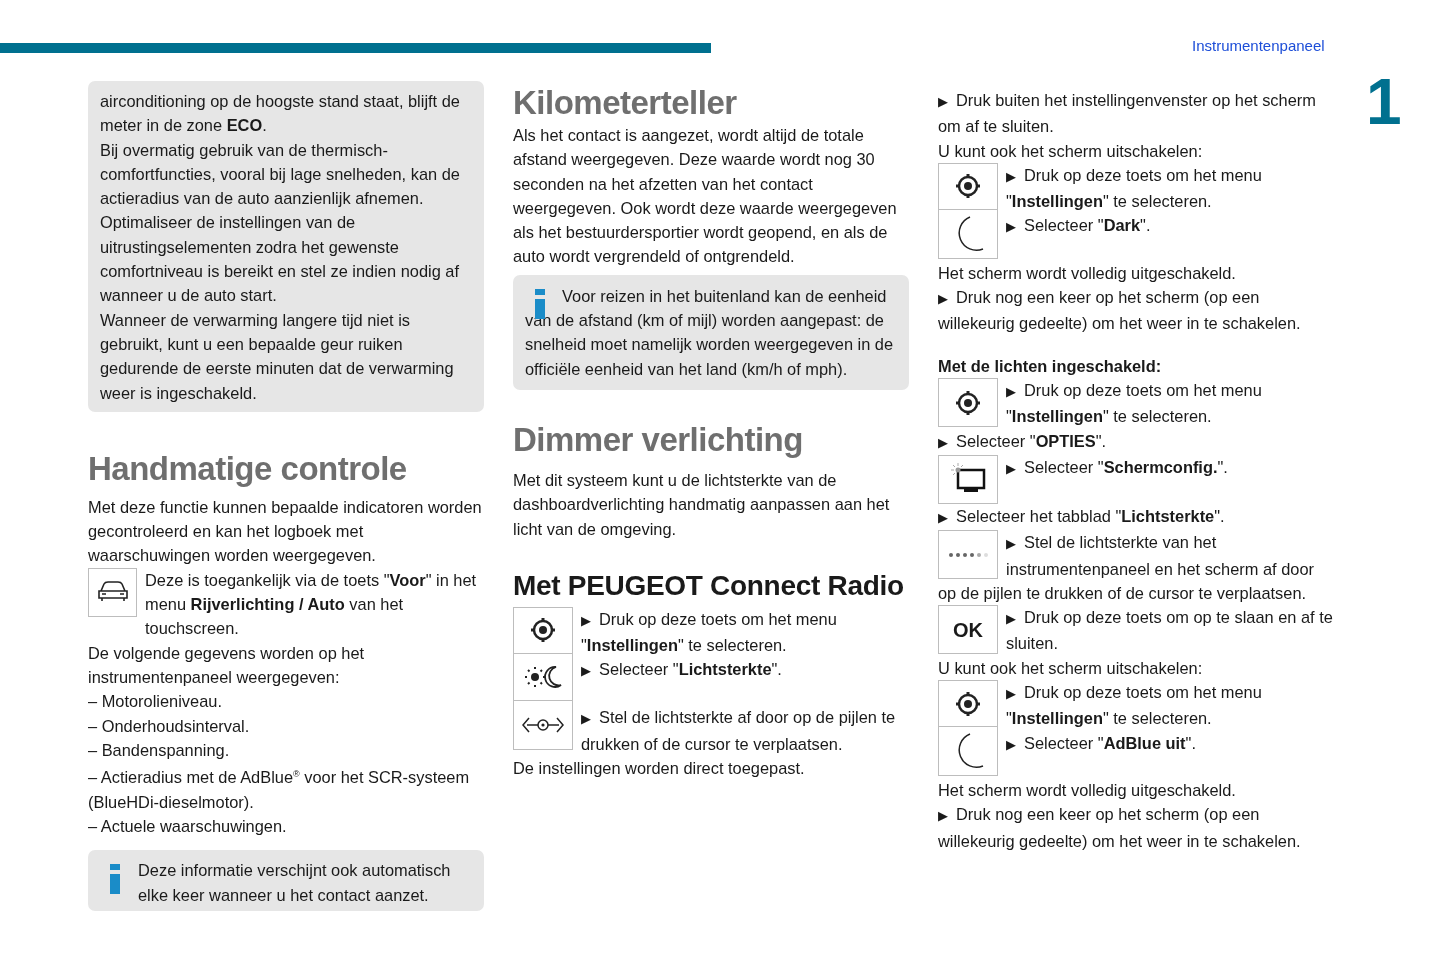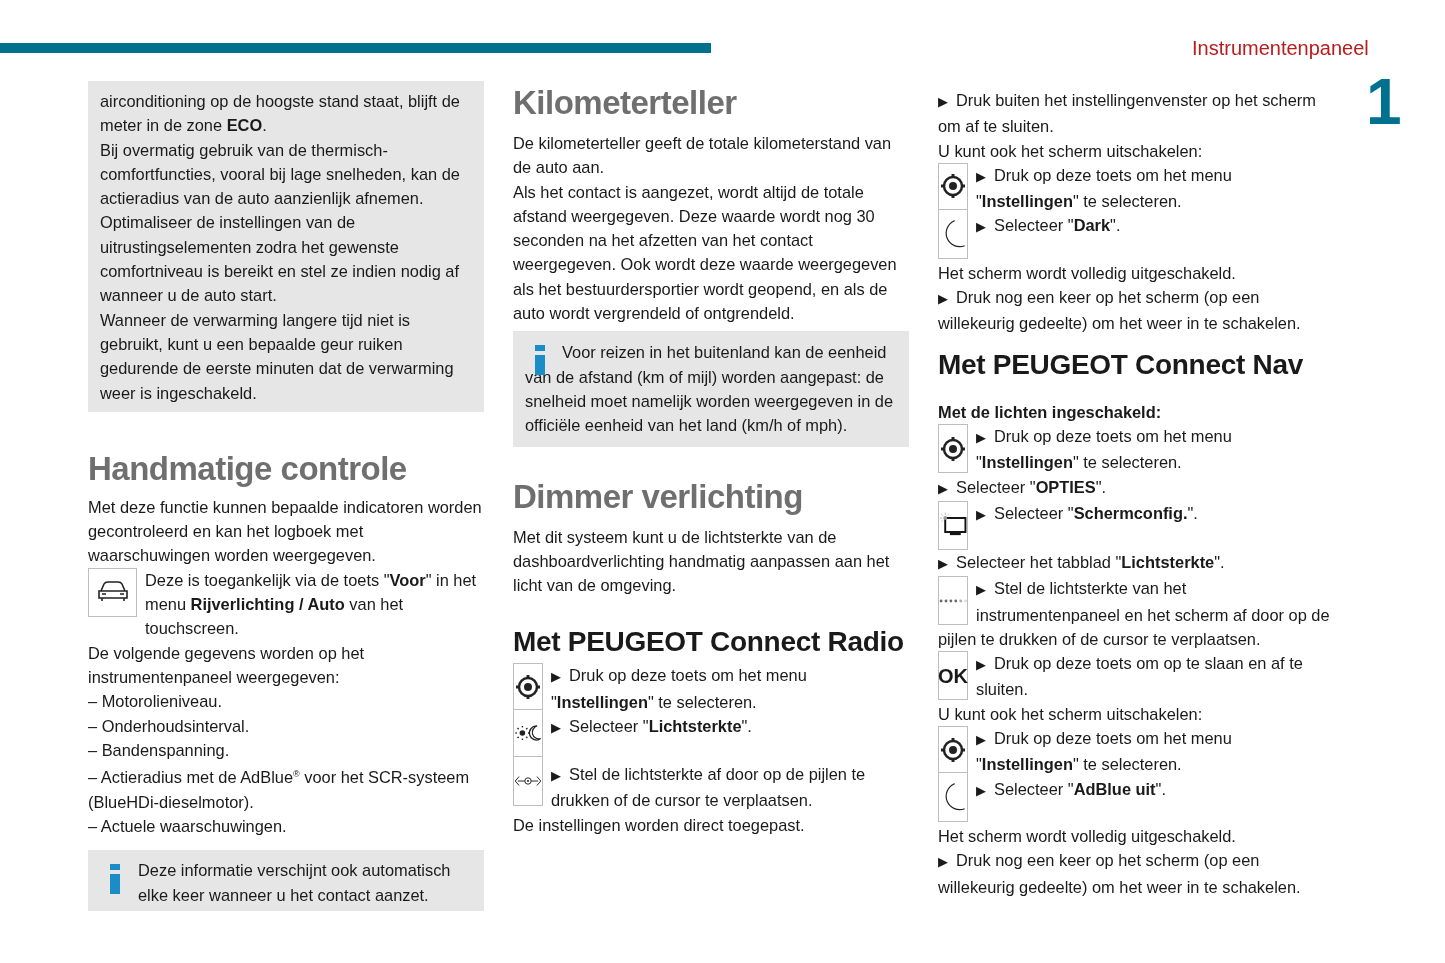--- a/index.html
+++ b/index.html
@@ -1,42 +1,42 @@
 <!DOCTYPE html>
 <html><head>
   <meta charset="utf-8">
   <style>
     html, body { margin: 0; padding: 0; }
     body {
       width: 1445px; height: 963px; background: #ffffff; position: relative; overflow: hidden;
       font-family: "Liberation Sans", sans-serif; color: #1a1a1a;
     }
     .topbar { position: absolute; left: 0; top: 43px; width: 711px; height: 10px; background: #00708f; }
-    .running-head { position: absolute; left: 1192px; top: 37px; font-size: 20px; color: #b91c1c; }
+    .running-head { position: absolute; left: 1192px; top: 37px; font-size: 15px; color: #1d4ed8; }
     .chapter-num { position: absolute; left: 1366px; top: 70px; font-size: 64px; font-weight: bold; color: #00708f; line-height: 1; }
     .page-num { position: absolute; left: 1456px; top: 921px; font-size: 15px; font-weight: bold; color: #666; text-align: center; }
 
     .col { position: absolute; font-size: 16.4px; line-height: 24.3px; }
     .col1 { left: 88px; top: 81px; width: 396px; }
     .col2 { left: 513px; top: 81px; width: 396px; }
     .col3 { left: 938px; top: 88px; width: 395px; }
 
-    .graybox { background: #e6e6e6; padding: 7px 12px; }
+    .graybox { background: #e6e6e6; padding: 7px 12px; border-radius: 7px; }
     .col1 .graybox.first { padding-top: 8px; padding-bottom: 7px; }
     .h-light { font-size: 33px; color: #6f6f6f; font-weight: bold; line-height: 40px; letter-spacing: -0.5px; }
     .h-bold { font-size: 28px; font-weight: bold; color: #1a1a1a; line-height: 34px; letter-spacing: -0.3px; }
     p { margin: 0; }
     b { font-weight: bold; }
 
     .info { position: relative; }
     .info-icon { position: absolute; left: 10px; top: 14px; width: 10px; height: 30px; }
     .info-icon .dot { width: 10px; height: 6px; background: #1a8cc8; }
     .info-icon .bar { width: 10px; height: 20px; background: #1a8cc8; margin-top: 4px; }
 
-    .iconbox { width: 30px; height: 47px; border: 1px solid #bdbdbd; float: left; margin-right: 8px; display: flex; align-items: center; justify-content: center; background: #fff; box-sizing: border-box; }
+    .iconbox { width: 60px; height: 47px; border: 1px solid #bdbdbd; float: left; margin-right: 8px; display: flex; align-items: center; justify-content: center; background: #fff; box-sizing: border-box; }
     .stepgroup { overflow: hidden; }
     .tri { display: inline-block; margin-right: 8px; font-size: 13px; }
     .ok { font-weight: bold; font-size: 20px; }
   </style>
 </head>
 <body>
 
 <div class="topbar"></div>
 <div class="running-head">Instrumentenpaneel</div>
 <div class="chapter-num">1</div>
@@ -71,21 +71,20 @@
     <div class="info-icon" style="left:22px;top:14px;">
         <div class="dot"></div>
         <div class="bar"></div>
       </div>
     <p>Deze informatie verschijnt ook automatisch elke keer wanneer u het contact aanzet.</p>
   </div>
 </div>
 
 <div class="col col2">
   <div class="h-light" style="margin-top:2px;">Kilometerteller</div>
-  <p style="margin-top:8px;">De kilometerteller geeft de totale kilometerstand van de auto aan.</p>
   <p style="width:385px;">Als het contact is aangezet, wordt altijd de totale afstand weergegeven. Deze waarde wordt nog 30 seconden na het afzetten van het contact weergegeven. Ook wordt deze waarde weergegeven als het bestuurdersportier wordt geopend, en als de auto wordt vergrendeld of ontgrendeld.</p>
   <div class="graybox info" style="margin-top:6px; padding:9px 12px 9px 12px;">
     <div class="info-icon" style="left:22px;top:14px;">
         <div class="dot"></div>
         <div class="bar"></div>
       </div>
     <p style="text-indent:37px;">Voor reizen in het buitenland kan de eenheid van de afstand (km of mijl) worden aangepast: de snelheid moet namelijk worden weergegeven in de officiële eenheid van het land (km/h of mph).</p>
   </div>
 
   <div class="h-light" style="margin-top:30px;">Dimmer verlichting</div>
@@ -165,21 +164,20 @@
       </div>
     </div>
     <div style="overflow:hidden;">
       <p><span class="tri">▶</span><span>Druk op deze toets om het menu "</span><b>Instellingen</b><span>" te selecteren.</span></p>
       <p><span class="tri">▶</span><span>Selecteer "</span><b>Dark</b><span>".</span></p>
     </div>
   </div>
   <p style="margin-top:2px;">Het scherm wordt volledig uitgeschakeld.</p>
   <p><span class="tri">▶</span><span>Druk nog een keer op het scherm (op een willekeurig gedeelte) om het weer in te schakelen.</span></p>
 
-  <div class="h-bold" style="margin-top:12px;">Met PEUGEOT Connect Nav</div>
   <p style="margin-top:18px;"><b>Met de lichten ingeschakeld:</b></p>
 
   <div class="stepgroup">
     <div class="iconbox" style="height:49px;">
       <svg width="28" height="28" viewBox="0 0 28 28">
           <circle cx="14" cy="14" r="9" fill="none" stroke="#222" stroke-width="2.5"></circle>
           <circle cx="14" cy="14" r="4" fill="#222"></circle>
           <g fill="#222">
             <rect x="12.5" y="2" width="3" height="4"></rect>
             <rect x="12.5" y="22" width="3" height="4"></rect>

